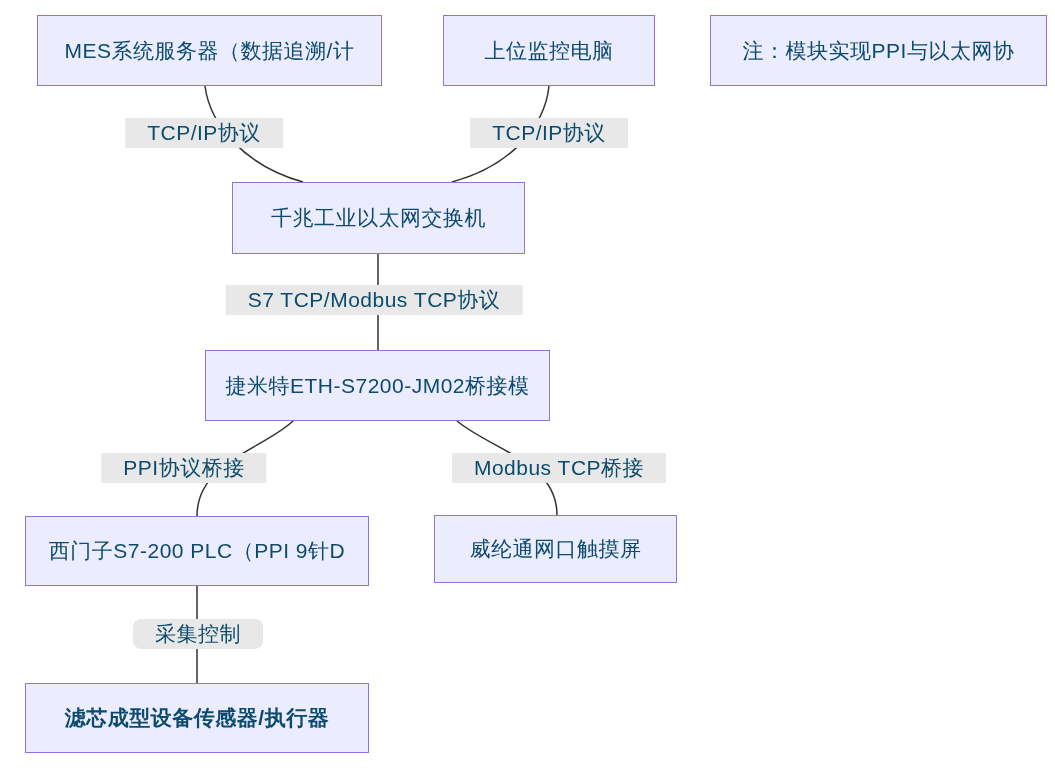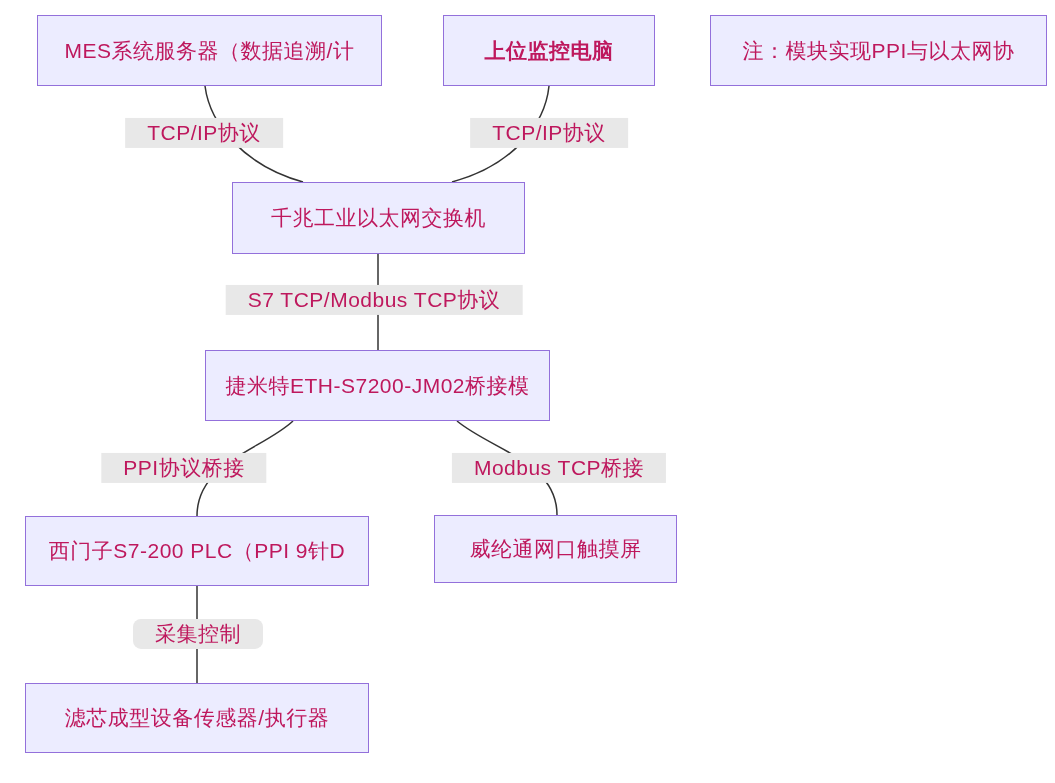--- a/index.html
+++ b/index.html
@@ -3,21 +3,21 @@
 <meta charset="utf-8">
 <style>
   html, body { margin: 0; padding: 0; background: #ffffff; }
   .canvas {
     position: relative;
     width: 1055px;
     height: 783px;
     background: #ffffff;
     overflow: hidden;
     font-family: "Liberation Sans", "DejaVu Sans", sans-serif;
-    color: #be185d;
+    color: #0c4a6e;
   }
   svg.edge-layer {
     position: absolute;
     left: 0; top: 0;
     width: 1055px; height: 783px;
   }
   svg.edge-layer path {
     fill: none;
     stroke: #333333;
     stroke-width: 1.5;
@@ -56,39 +56,39 @@
       <path d="M 549 86 C 545 125, 512 166, 452 182"></path>
       <path d="M 378 254 L 378 350"></path>
       <path d="M 293 421 C 262 450, 197 462, 197 516"></path>
       <path d="M 457 421 C 492 450, 557 462, 557 515"></path>
       <path d="M 197 586 L 197 683"></path>
     </svg>
   <div id="node-layer">
       <div class="node" style="left: 37px; top: 15px; width: 345px; height: 71px;">
         <span>MES系统服务器（数据追溯/计</span>
       </div>
-      <div class="node" style="left: 443px; top: 15px; width: 212px; height: 71px; font-weight: bold;">
+      <div class="node" style="left: 443px; top: 15px; width: 212px; height: 71px;">
         <span>上位监控电脑</span>
       </div>
       <div class="node" style="left: 710px; top: 15px; width: 337px; height: 71px;">
         <span>注：模块实现PPI与以太网协</span>
       </div>
       <div class="node" style="left: 232px; top: 182px; width: 293px; height: 72px;">
         <span>千兆工业以太网交换机</span>
       </div>
       <div class="node" style="left: 205px; top: 350px; width: 345px; height: 71px;">
         <span>捷米特ETH-S7200-JM02桥接模</span>
       </div>
       <div class="node" style="left: 25px; top: 516px; width: 344px; height: 70px;">
         <span>西门子S7-200 PLC（PPI 9针D</span>
       </div>
       <div class="node" style="left: 434px; top: 515px; width: 243px; height: 68px;">
         <span>威纶通网口触摸屏</span>
       </div>
-      <div class="node" style="left: 25px; top: 683px; width: 344px; height: 70px;">
+      <div class="node" style="left: 25px; top: 683px; width: 344px; height: 70px; font-weight: bold;">
         <span>滤芯成型设备传感器/执行器</span>
       </div>
     </div>
   <div id="label-layer">
       <div class="edge-label" style="left: 204px; top: 133px;">TCP/IP协议</div>
       <div class="edge-label" style="left: 549px; top: 133px;">TCP/IP协议</div>
       <div class="edge-label" style="left: 374px; top: 300px;">S7 TCP/Modbus TCP协议</div>
       <div class="edge-label" style="left: 184px; top: 468px;">PPI协议桥接</div>
       <div class="edge-label" style="left: 559px; top: 468px;">Modbus TCP桥接</div>
       <div class="edge-label" style="left: 198px; top: 634px; border-radius: 8px;">采集控制</div>

